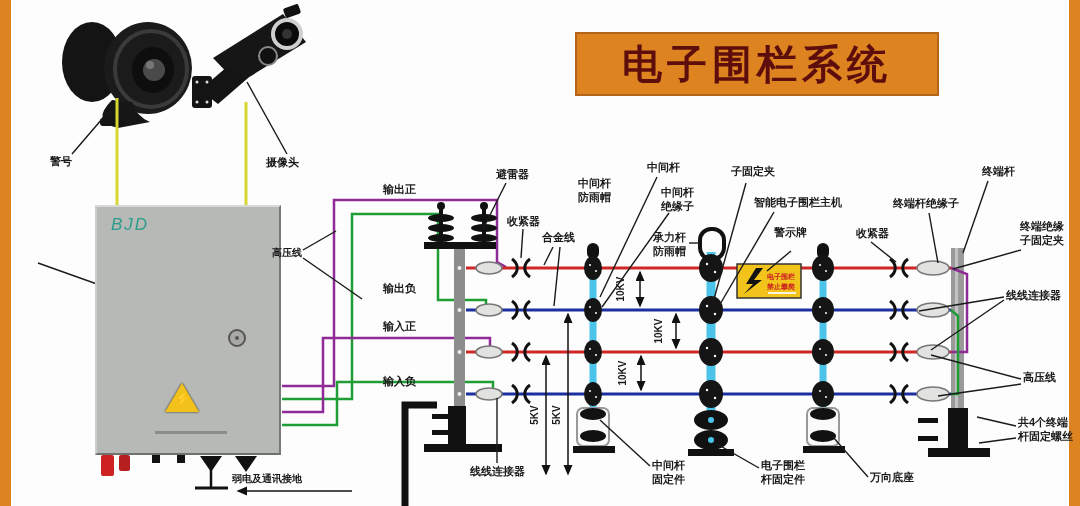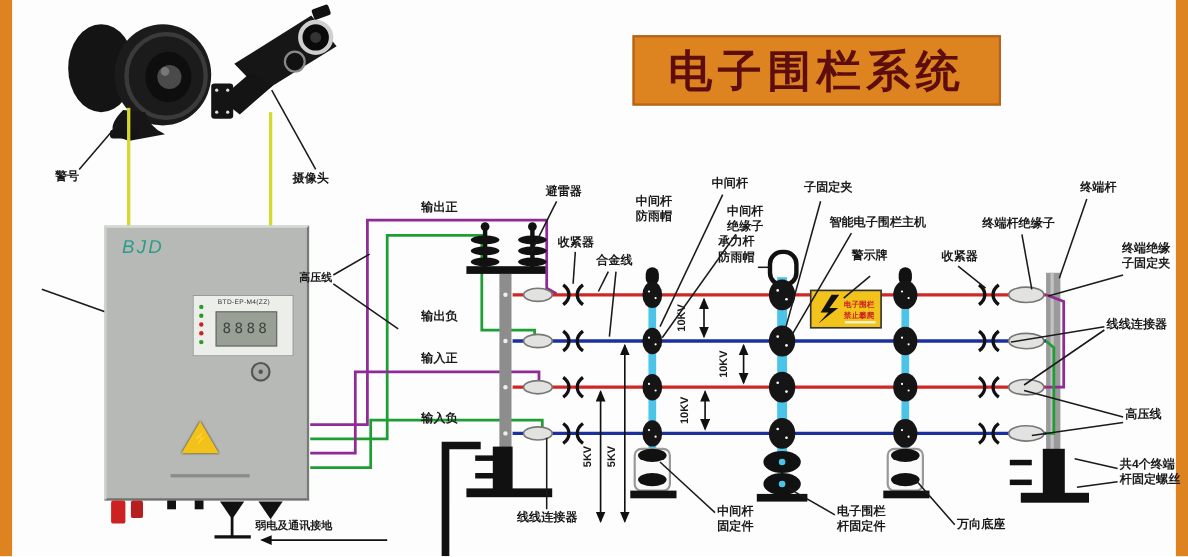--- a/index.html
+++ b/index.html
@@ -1,20 +1,20 @@
 <!DOCTYPE html>
 <html><head>
 <meta charset="utf-8">
 <style>
   html,body{margin:0;padding:0;background:#fff;}
   .canvas{position:relative;width:1080px;height:506px;background:#fdfdfd;overflow:hidden;
           font-family:"Liberation Sans",sans-serif;}
   .strip{position:absolute;top:0;width:11px;height:506px;background:#dd8420;}
   .strip.left{left:0;} .strip.right{right:0;}
-  .banner{position:absolute;left:575px;top:32px;width:335px;height:64px;background:#dd8420;
+  .banner{position:absolute;left:575px;top:32px;width:364px;height:64px;background:#dd8420;
           border:2px solid #b5651a;box-sizing:border-box;display:flex;align-items:center;justify-content:center;}
   .banner span{font-size:40px;font-weight:bold;color:#5e0d0d;letter-spacing:5px;white-space:nowrap;}
   svg{position:absolute;left:0;top:0;}
   .lbl{position:absolute;font-size:11px;font-weight:600;color:#1a1a1a;line-height:1.25;
        white-space:pre-line;}
   .lbl.small{font-size:10px;}
   .vlbl{position:absolute;width:36px;height:12px;font-size:10px;font-weight:600;color:#1a1a1a;
         text-align:center;transform:rotate(-90deg);transform-origin:center;line-height:12px;}
   
   .box{position:absolute;left:95px;top:205px;width:186px;height:250px;background:#b6b9b6;
@@ -299,31 +299,20 @@
       <line x1="1016" y1="438" x2="979" y2="443"></line>
       <line x1="497" y1="463" x2="497" y2="398"></line>
       <line x1="650" y1="466" x2="600" y2="420"></line>
       <line x1="759" y1="468" x2="717" y2="444"></line>
       <line x1="868" y1="477" x2="833" y2="437"></line>
     </g>
   </svg>
 
   <div class="box">
     <div class="logo">BJD</div>
-    <div class="panel">
-      <div class="model">BTD-EP-M4(ZZ)</div>
-      <div class="lcd">8888</div>
-      <div class="leds">
-        <i style="background:#2a9a2a"></i>
-          <i style="background:#2a9a2a"></i>
-        <i style="background:#cc2222"></i>
-          <i style="background:#cc2222"></i>
-        <i style="background:#2a9a2a"></i>
-      </div>
-    </div>
     <div class="keyhole"></div>
     <div class="warn-tri"></div>
     <div class="box-sub"></div>
   </div>
 
   <svg width="1080" height="506" viewBox="0 0 1080 506" style="pointer-events:none">
     <rect x="101" y="455" width="13" height="21" rx="2" fill="#cc2222"></rect>
     <rect x="119" y="455" width="11" height="16" rx="2" fill="#b51f1f"></rect>
     <rect x="152" y="455" width="8" height="8" fill="#111"></rect>
     <rect x="177" y="455" width="8" height="8" fill="#111"></rect>
@@ -340,21 +329,21 @@
   <div class="lbl small" style="left:232px;top:473px">弱电及通讯接地</div>
 
   <div class="lbl" style="left:496px;top:168px">避雷器</div>
   <div class="lbl" style="left:507px;top:215px">收紧器</div>
   <div class="lbl" style="left:542px;top:231px">合金线</div>
   <div class="lbl" style="left:647px;top:161px">中间杆</div>
   <div class="lbl" style="left:578px;top:177px;text-align:center">中间杆
 防雨帽</div>
   <div class="lbl" style="left:661px;top:186px;text-align:center">中间杆
 绝缘子</div>
-  <div class="lbl" style="left:653px;top:214px;text-align:center">承力杆
+  <div class="lbl" style="left:653px;top:231px;text-align:center">承力杆
 防雨帽</div>
   <div class="lbl" style="left:731px;top:165px">子固定夹</div>
   <div class="lbl" style="left:754px;top:196px">智能电子围栏主机</div>
   <div class="lbl" style="left:774px;top:226px">警示牌</div>
   <div class="lbl" style="left:856px;top:227px">收紧器</div>
   <div class="lbl" style="left:982px;top:165px">终端杆</div>
   <div class="lbl" style="left:893px;top:197px">终端杆绝缘子</div>
   <div class="lbl" style="left:1020px;top:220px">终端绝缘
 子固定夹</div>
   <div class="lbl" style="left:1006px;top:289px">线线连接器</div>

